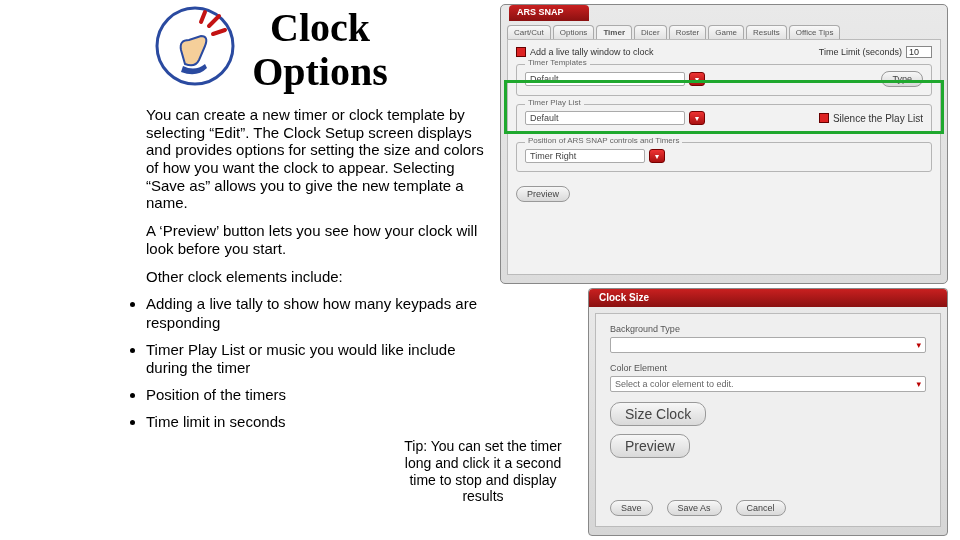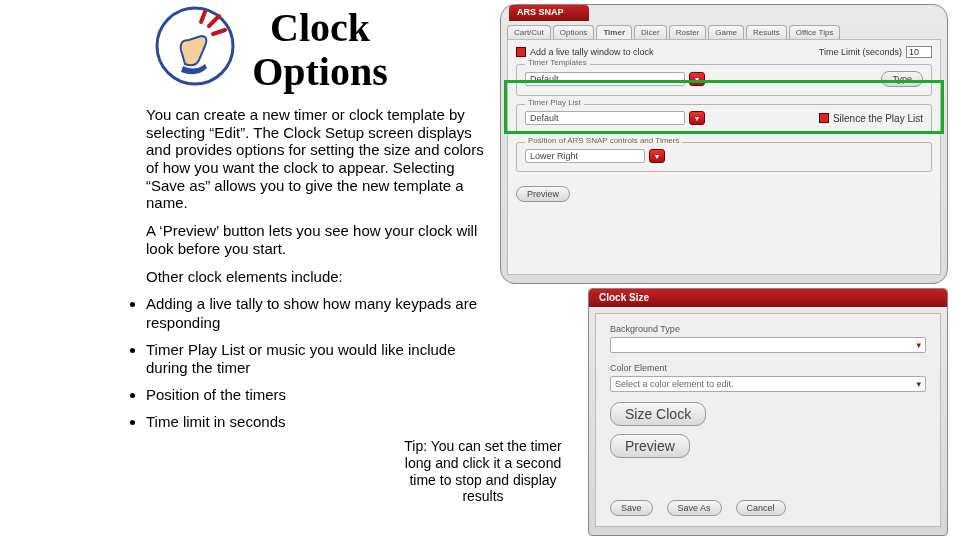--- a/index.html
+++ b/index.html
@@ -41,21 +41,21 @@
     text-align: center;
   }
 
   
   .app1 {
     position: absolute;
     left: 500px; top: 4px;
     width: 448px; height: 280px;
     background: linear-gradient(#e9e9e9,#dcdcdc);
     border: 1px solid #888;
-    border-radius: 15px;
+    border-radius: 5px;
     font-size: 10px;
     color: #333;
   }
   .app-titlebar {
     height: 16px;
     background: linear-gradient(#c92020,#8a1010);
     border-radius: 4px 4px 0 0;
     color: #fff;
     font-size: 9px;
     font-weight: bold;
@@ -244,21 +244,21 @@
           <div class="red-box"></div>
           <span>Silence the Play List</span>
         </div>
       </div>
     </div>
 
     <div class="fieldset">
       <div class="legend">Position of ARS SNAP controls and Timers</div>
       <div class="pos-row">
         <div class="combo">
-          <div class="combo-input" style="width:120px">Lower Right</div>
+          <div class="combo-input" style="width:120px">Timer Right</div>
           <div class="red-btn">▾</div>
         </div>
       </div>
     </div>
 
     <div class="pill-btn" style="margin-top:6px">Preview</div>
   </div>
 </div>
 
 <div class="highlight-green"></div>

